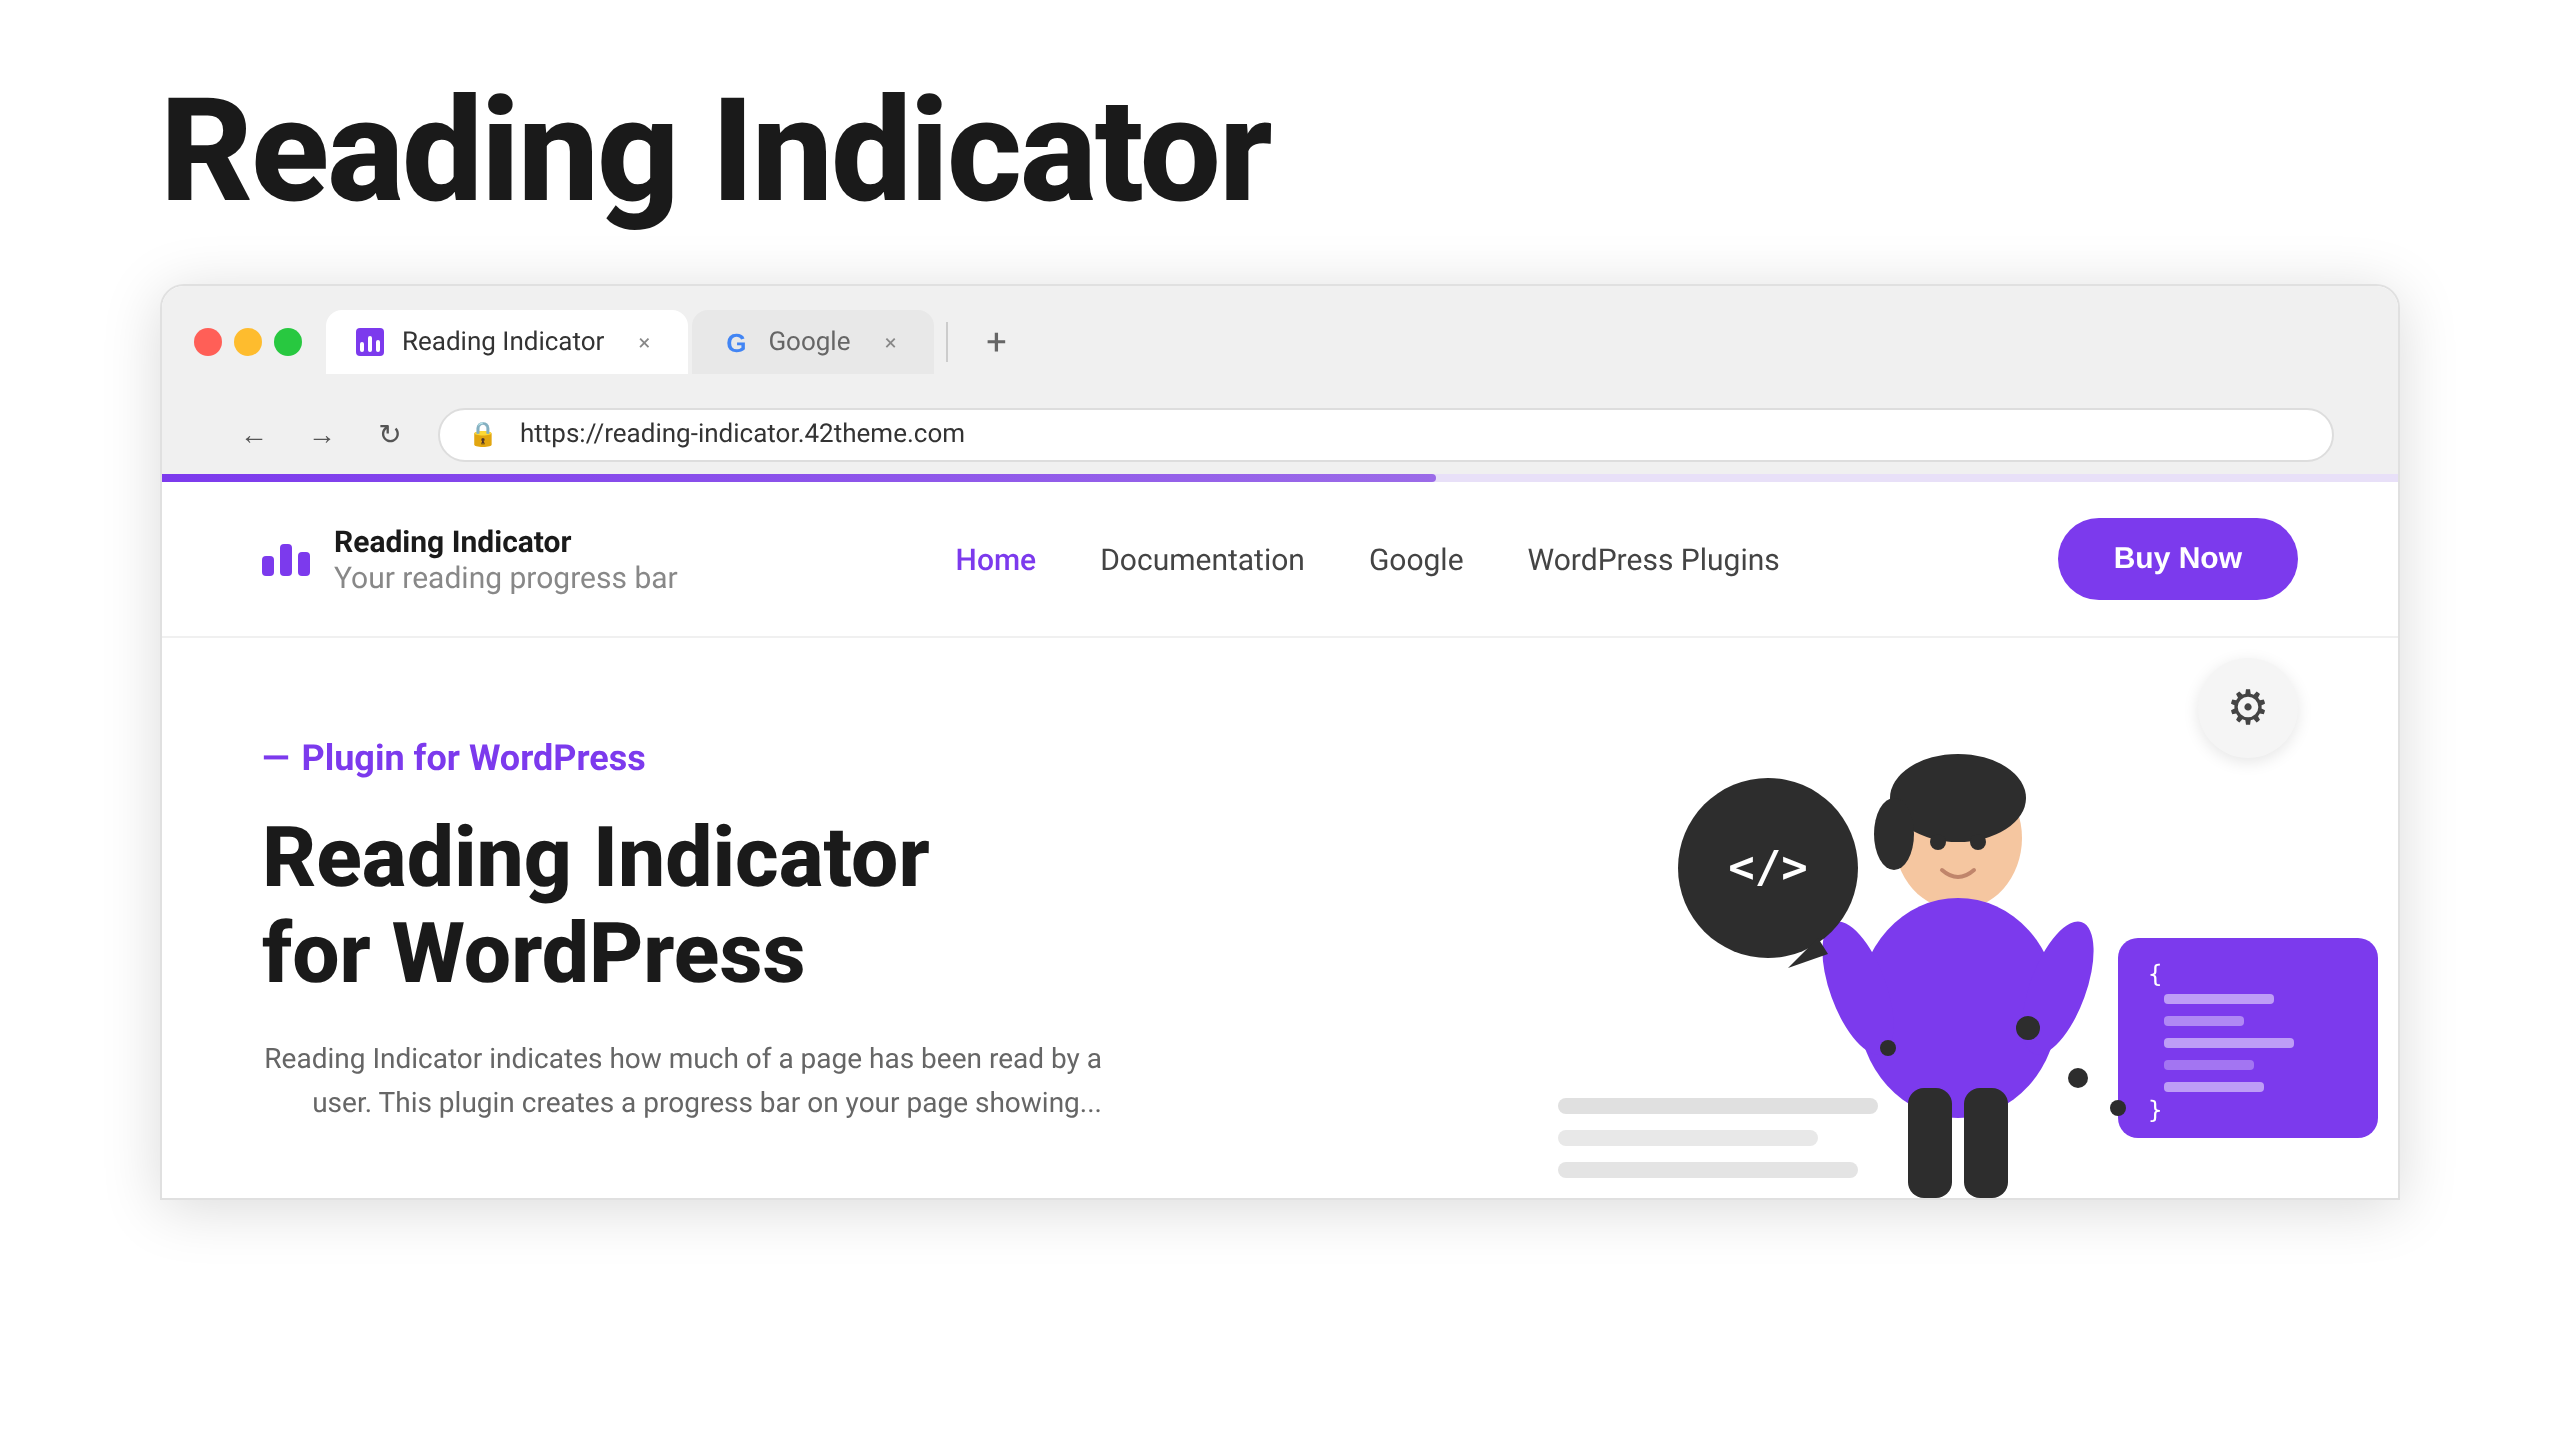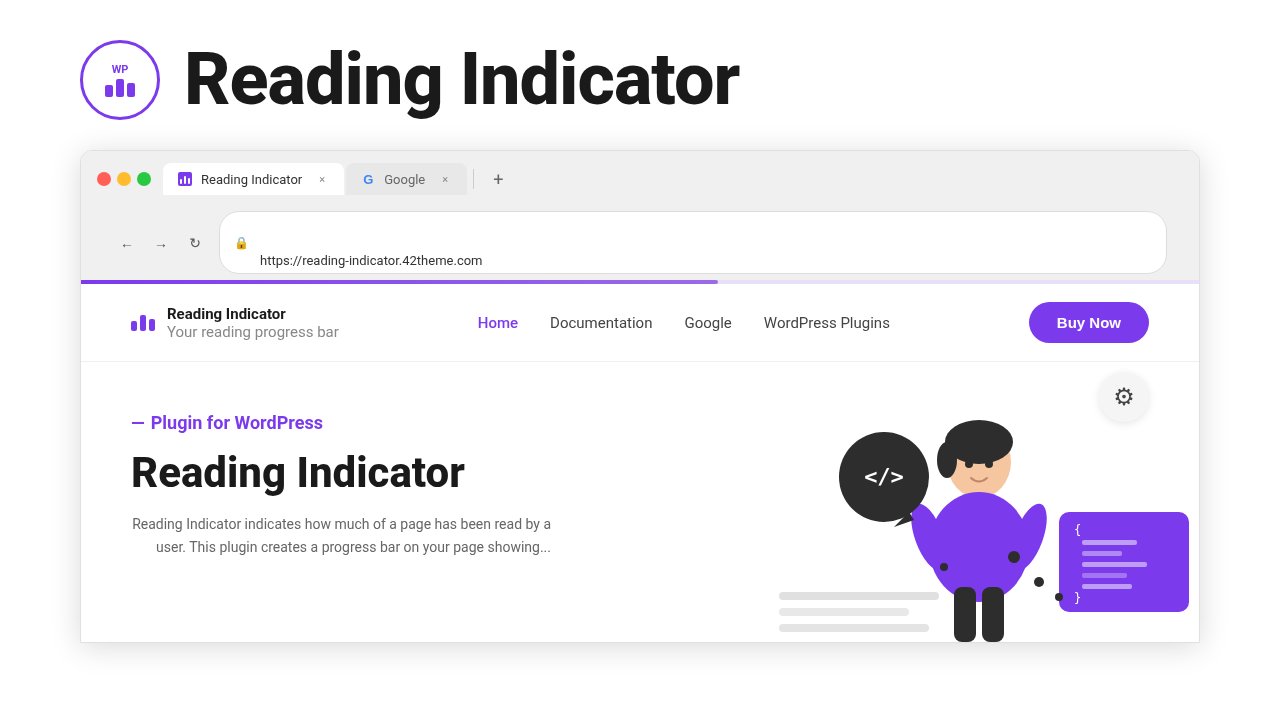--- a/index.html
+++ b/index.html
@@ -396,28 +396,20 @@
       height: 20px;
       background: #ccc;
       margin: 0 4px;
       align-self: center;
     }
   </style>
 </head>
 <body>
 
 <div class="top-section">
-  <div class="logo-circle">
-    <span class="wp-text">WP</span>
-    <div class="logo-bars">
-      <div class="logo-bar"></div>
-      <div class="logo-bar"></div>
-      <div class="logo-bar"></div>
-    </div>
-  </div>
   <h1 class="main-title">Reading Indicator</h1>
 </div>
 
 <div class="browser-window">
 
   <div class="browser-chrome">
 
     <div class="browser-title-bar">
       <div class="traffic-lights">
         <div class="traffic-light red"></div>
@@ -455,21 +447,21 @@
 
     <div class="browser-address-bar">
       <div class="nav-buttons">
         <div class="nav-btn">←</div>
         <div class="nav-btn">→</div>
         <div class="nav-btn">↻</div>
       </div>
 
       <div class="address-input" style="position:relative;">
         <span class="lock-icon">🔒</span>
-        <span style="padding-left:4px;margin-top:36px;">https://reading-indicator.42theme.com</span>
+        <span style="padding-left:4px;">https://reading-indicator.42theme.com</span>
       </div>
     </div>
   </div>
 
   <div class="reading-progress-bar">
     <div class="reading-progress-fill" style="width: 57%;"></div>
   </div>
 
   <div class="website-content">
 
@@ -496,20 +488,21 @@
       <button class="buy-now-btn">Buy Now</button>
     </div>
 
     <div class="hero-section">
       <div class="hero-text">
         <div class="plugin-badge">
           <span>Plugin for WordPress</span>
         </div>
         <h2 class="hero-title">
           <span>Reading Indicator</span><br>
+          <span>for WordPress</span>
         </h2>
         <p class="hero-description">Reading Indicator indicates how much of a page has been read by a user. This plugin creates a progress bar on your page showing...</p>
       </div>
 
       <div class="gear-float">
         <span>⚙</span>
       </div>
 
       <div class="illustration-container">
         <svg viewBox="0 0 500 270" xmlns="http://www.w3.org/2000/svg" width="500" height="270">

